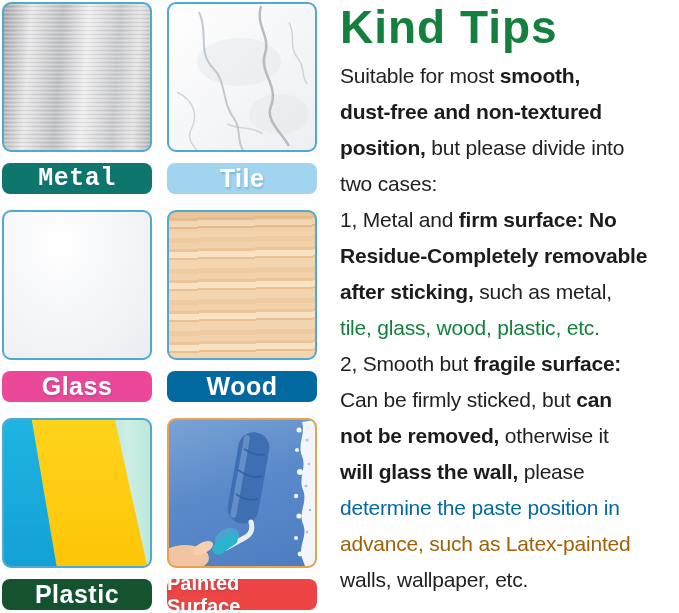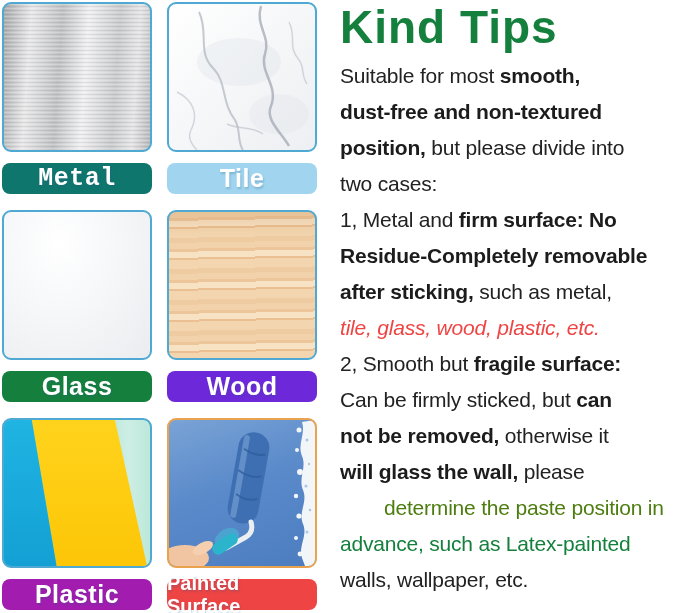--- a/index.html
+++ b/index.html
@@ -94,45 +94,45 @@
     </div>
   </figure>
 
   <figure class="tile">
     <div class="img tx-glass" style="border-color: rgb(79, 169, 211);">
       
       
       
       
     </div>
-    <div class="badge" style="background: #15803d;">
+    <div class="badge" style="background: #ec4899;">
       <span class="badge-label">Glass</span>
     </div>
   </figure>
 
   <figure class="tile">
     <div class="img tx-wood" style="border-color: rgb(79, 169, 211);">
       
       
       
       
     </div>
-    <div class="badge" style="background: #6d28d9;">
+    <div class="badge" style="background: #0369a1;">
       <span class="badge-label">Wood</span>
     </div>
   </figure>
 
   <figure class="tile">
     <div class="img tx-plastic" style="border-color: rgb(79, 169, 211);">
       
       
       
       
     </div>
-    <div class="badge" style="background: #a21caf;">
+    <div class="badge" style="background: #14532d;">
       <span class="badge-label">Plastic</span>
     </div>
   </figure>
 
   <figure class="tile">
     <div class="img tx-painted" style="border-color: rgb(233, 162, 78);">
 
       <svg class="painted" viewBox="0 0 146 146" preserveAspectRatio="none">
         <path d="M146,0 L133,2 C137,14 128,24 133,36 C138,48 129,58 134,70 C139,82 129,92 134,104 C139,116 129,126 133,138 L136,146 L146,146 Z" fill="#f3f6f8"></path>
         <circle cx="130" cy="10" r="2.5" fill="#f3f6f8"></circle>
@@ -170,24 +170,24 @@
   <div class="tips">
     <h1 style="color: #15803d;">Kind Tips</h1>
     <div class="lines" id="lines">
         <div class="line" style="color: rgb(34, 34, 34);"><span>Suitable for most </span><span class="b">smooth,</span></div>
         <div class="line" style="color: rgb(34, 34, 34);"><span class="b">dust-free and non-textured</span></div>
         <div class="line" style="color: rgb(34, 34, 34);"><span class="b">position,</span><span> but please divide into</span></div>
         <div class="line" style="color: rgb(34, 34, 34);"><span>two cases:</span></div>
         <div class="line" style="color: rgb(34, 34, 34);"><span>1, Metal and </span><span class="b">firm surface: No</span></div>
         <div class="line" style="color: rgb(34, 34, 34);"><span class="b">Residue-Completely removable</span></div>
         <div class="line" style="color: rgb(34, 34, 34);"><span class="b">after sticking,</span><span> such as metal,</span></div>
-        <div class="line" style="color: #ef4444; font-style: italic;"><span>tile, glass, wood, plastic, etc.</span></div>
+        <div class="line" style="color: #15803d;"><span>tile, glass, wood, plastic, etc.</span></div>
         <div class="line" style="color: rgb(34, 34, 34);"><span>2, Smooth but </span><span class="b">fragile surface:</span></div>
         <div class="line" style="color: rgb(34, 34, 34);"><span>Can be firmly sticked, but </span><span class="b">can</span></div>
         <div class="line" style="color: rgb(34, 34, 34);"><span class="b">not be removed,</span><span> otherwise it</span></div>
         <div class="line" style="color: rgb(34, 34, 34);"><span class="b">will glass the wall,</span><span> please</span></div>
-        <div class="line" style="color: #4d7c0f; margin-left: 44px;"><span>determine the paste position in</span></div>
-        <div class="line" style="color: #15803d;"><span>advance, such as Latex-painted</span></div>
+        <div class="line" style="color: #0369a1;"><span>determine the paste position in</span></div>
+        <div class="line" style="color: #a16207;"><span>advance, such as Latex-painted</span></div>
         <div class="line" style="color: rgb(34, 34, 34);"><span>walls, wallpaper, etc.</span></div>
       </div>
   </div>
 
 </div>
 
 </body></html>

